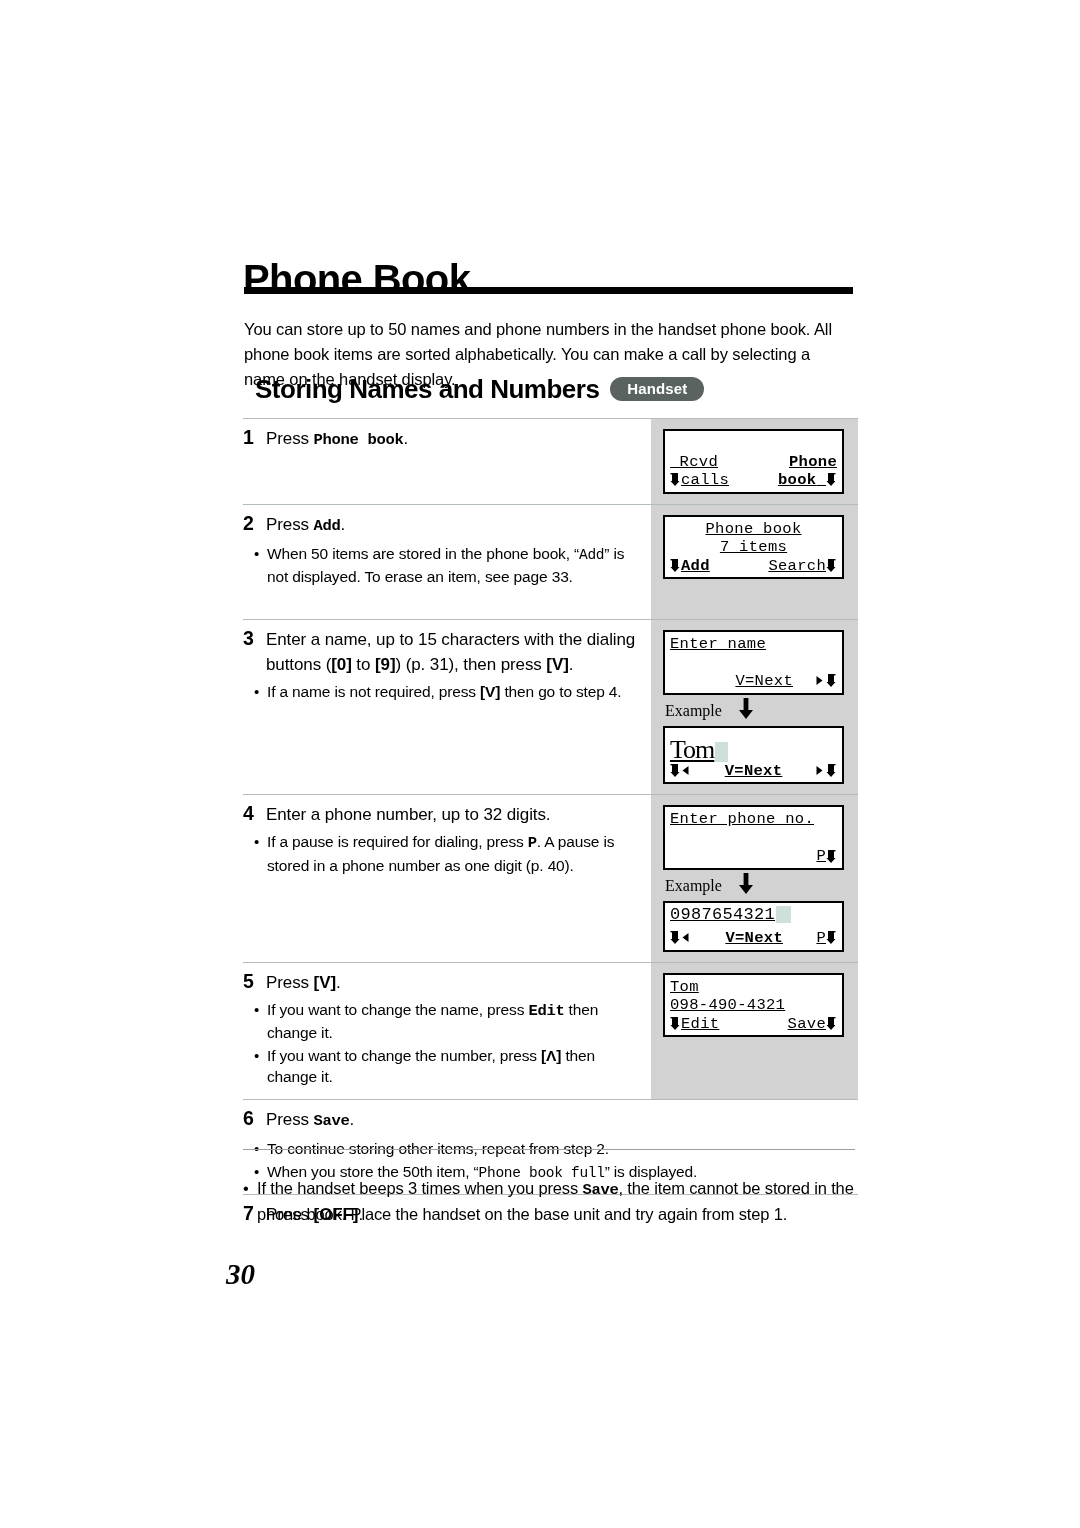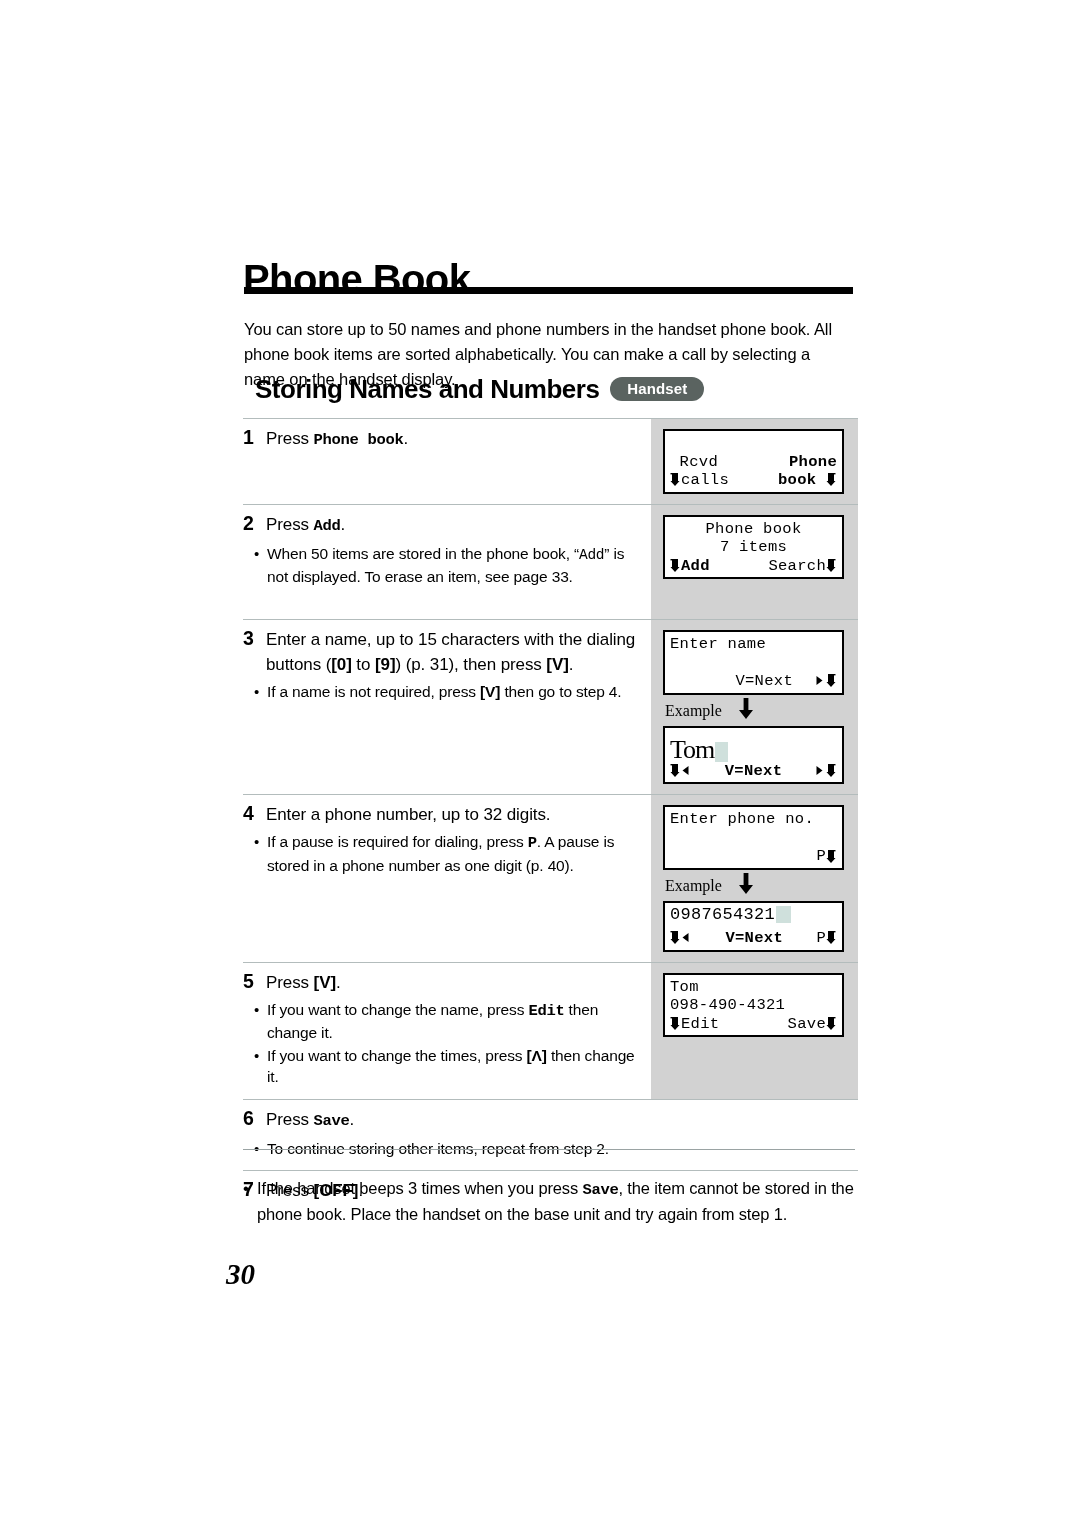--- a/index.html
+++ b/index.html
@@ -89,20 +89,21 @@
   
   .lcd{
     border:2.2px solid #000;background:#fff;
     box-sizing:border-box;
     width:181px;
     padding:3px 5px 2px 5px;
     font-family:"Liberation Mono", monospace;
     font-size:15.5px;line-height:18.5px;
     letter-spacing:0.3px;
     position:relative;
+    text-decoration:underline;
   }
   .lcd .ln{display:flex;align-items:center;white-space:pre;height:18.5px;}
   .lcd .ln.c{justify-content:center;}
   .lcd .ln.r{justify-content:flex-end;}
   .lcd .ln.sp{justify-content:space-between;}
   .lcd .b{font-weight:bold;}
   .blank{height:18.5px;}
 
   
   .sk{display:inline-block;width:11px;height:15px;position:relative;vertical-align:-3px;}
@@ -322,21 +323,21 @@
     </div>
 
     <div class="srow">
       <div class="scell-left">
         <div class="step-head">
           <span class="step-num">5</span>
           <span class="step-text"><span>Press </span><span class="kb">[V]</span><span>.</span></span>
         </div>
         <ul class="bullets">
           <li><span>If you want to change the name, press </span><span class="mono">Edit</span><span> then change it.</span></li>
-          <li><span>If you want to change the times, press </span><span class="kb">[Λ]</span><span> then change it.</span></li>
+          <li><span>If you want to change the number, press </span><span class="kb">[Λ]</span><span> then change it.</span></li>
         </ul>
       </div>
       <div class="scell-right">
         <div class="lcd">
           <div class="ln"><span>Tom</span></div>
           <div class="ln"><span>098-490-4321</span></div>
           <div class="ln sp">
             <span><span class="sk"><svg width="11" height="15" viewBox="0 0 11 15">
                     <path d="M2 1 L2 9 L0.5 9 L5 14 L9.5 9 L8 9 L8 1 Z" fill="#000"></path>
                     <path d="M0.5 1 L3.5 1 L3.5 2.4 L0.5 2.4 Z" fill="#000"></path>
@@ -352,20 +353,21 @@
     </div>
 
     <div class="srow">
       <div class="scell-left" style="width:615px">
         <div class="step-head">
           <span class="step-num">6</span>
           <span class="step-text"><span>Press </span><span class="mono">Save</span><span>.</span></span>
         </div>
         <ul class="bullets">
           <li>To continue storing other items, repeat from step 2.</li>
+          <li><span>When you store the 50th item, “</span><span class="mono-reg">Phone book full</span><span>” is displayed.</span></li>
         </ul>
       </div>
     </div>
 
     <div class="srow">
       <div class="scell-left" style="width:615px;padding-bottom:6px">
         <div class="step-head">
           <span class="step-num">7</span>
           <span class="step-text"><span>Press </span><span class="kbs">[OFF]</span><span>.</span></span>
         </div>

